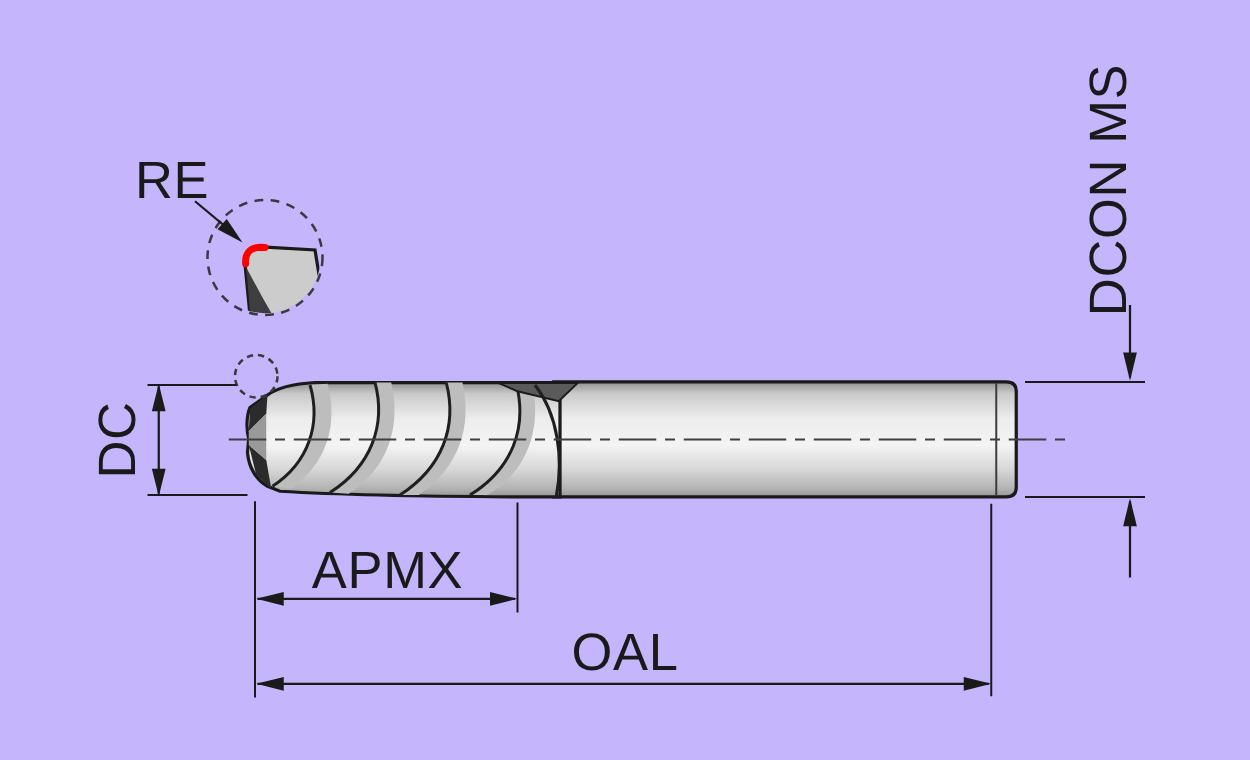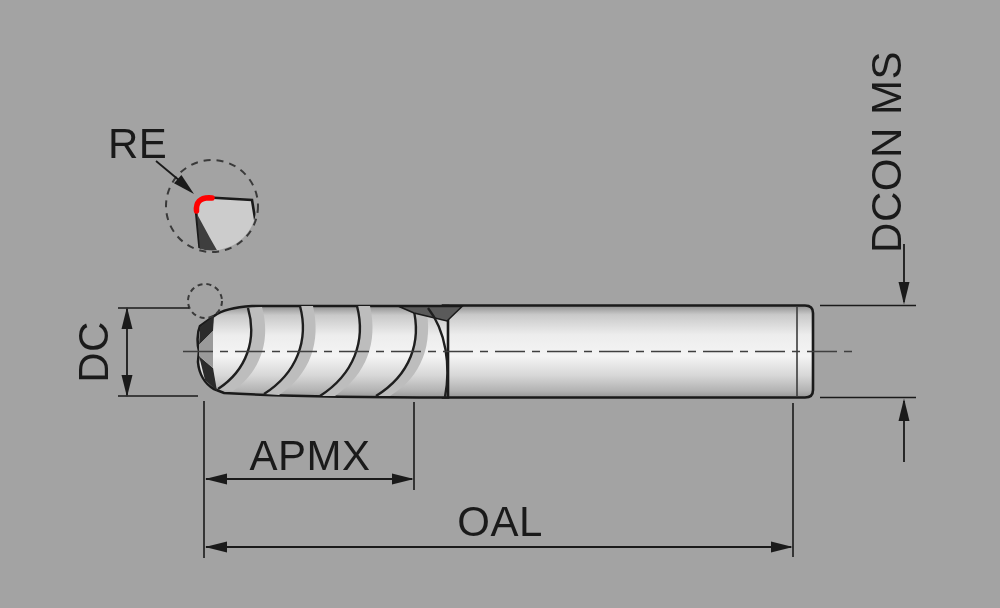--- a/index.html
+++ b/index.html
@@ -1,16 +1,16 @@
 <!DOCTYPE html>
 <html><head>
 <meta charset="utf-8">
 <style>
   html,body{margin:0;padding:0;background:#ffffff;}
-  .stage{position:relative;width:1000px;height:608px;background:#a3a3a3;overflow:hidden;}
+  .stage{position:relative;width:1000px;height:608px;background:#c4b5fd;overflow:hidden;}
   .stage svg{position:absolute;left:0;top:0;}
   svg text{font-family:"Liberation Sans","DejaVu Sans",sans-serif;fill:#1a1a1a;}
   .lbl{font-size:42px;letter-spacing:0.5px;}
   .outline{stroke:#1a1a1a;stroke-width:2.6;}
   .dimline{stroke:#1a1a1a;stroke-width:1.8;fill:none;}
   .extline{stroke:#1a1a1a;stroke-width:1.6;fill:none;}
   .arrow{fill:#1a1a1a;stroke:none;}
   .helix{stroke:#1f1f1f;stroke-width:2.4;fill:none;}
   .dashcirc{stroke:#3a3a3a;stroke-width:2;fill:none;}
 </style>

